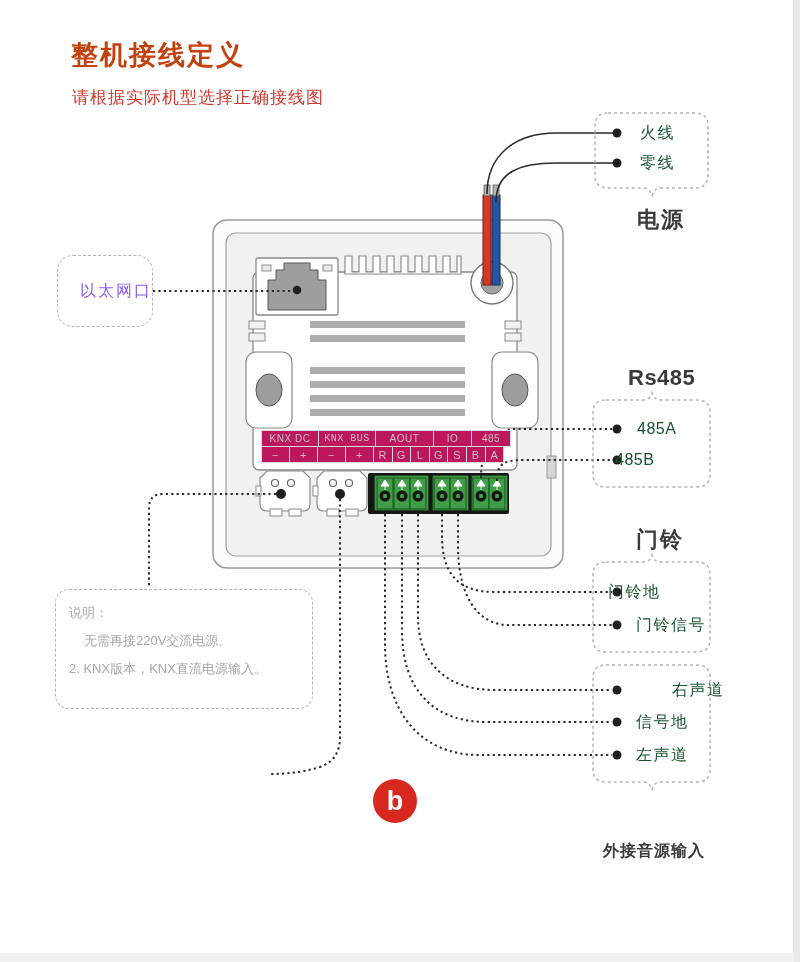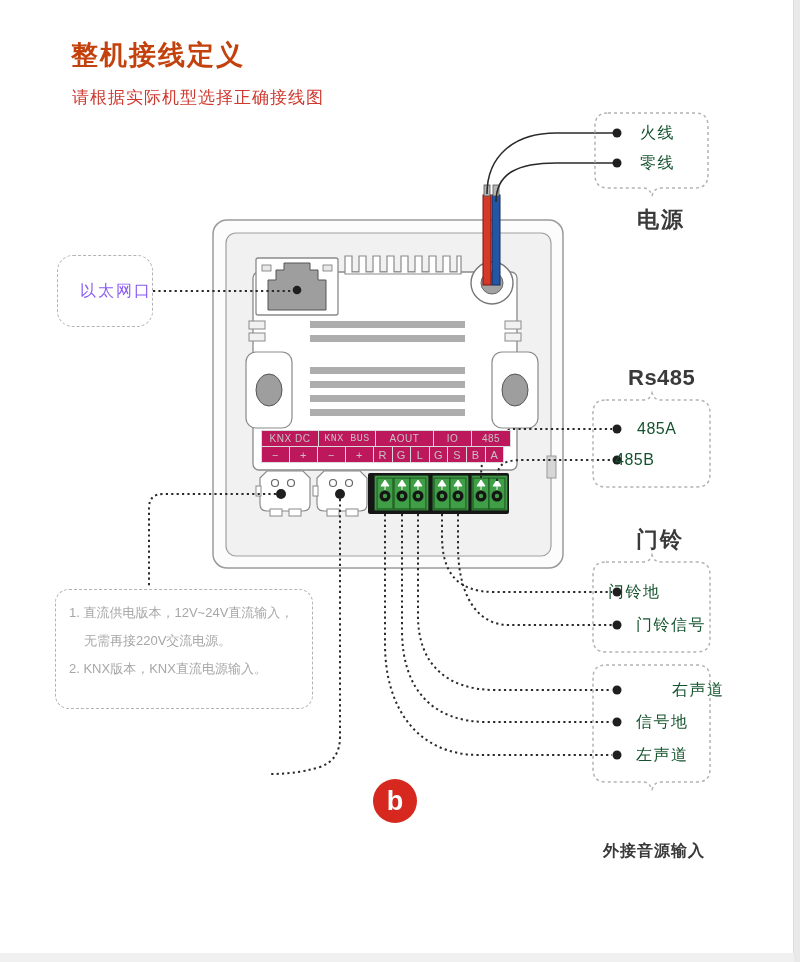--- a/index.html
+++ b/index.html
@@ -243,21 +243,21 @@
   <div class="btitle" style="left:636px;top:525px;">门铃</div>
   <div class="glabel" style="left:608px;top:582px;">门铃地</div>
   <div class="glabel" style="left:636px;top:615px;">门铃信号</div>
 
   <div class="glabel" style="left:636px;top:680px;margin-left:36px;">右声道</div>
   <div class="glabel" style="left:636px;top:712px;">信号地</div>
   <div class="glabel" style="left:636px;top:745px;">左声道</div>
   <div class="btitle" style="left:603px;top:798px;font-size:16px;letter-spacing:1px;margin-top:43px;">外接音源输入</div>
 
   <div class="dashed-box note-box">
-    <div class="note-line">1. 直流供电版本，12V~24V直流输入，</div>
+    <div class="note-line">说明：</div>
     <div class="note-line note-indent">无需再接220V交流电源。</div>
     <div class="note-line">2. KNX版本，KNX直流电源输入。</div>
   </div>
 
 
   <div class="tstrip">
     <div class="trow">
       <div class="tcell gw1">KNX DC</div>
       <div class="tcell gw2">KNX BUS</div>
       <div class="tcell gw3">AOUT</div>

